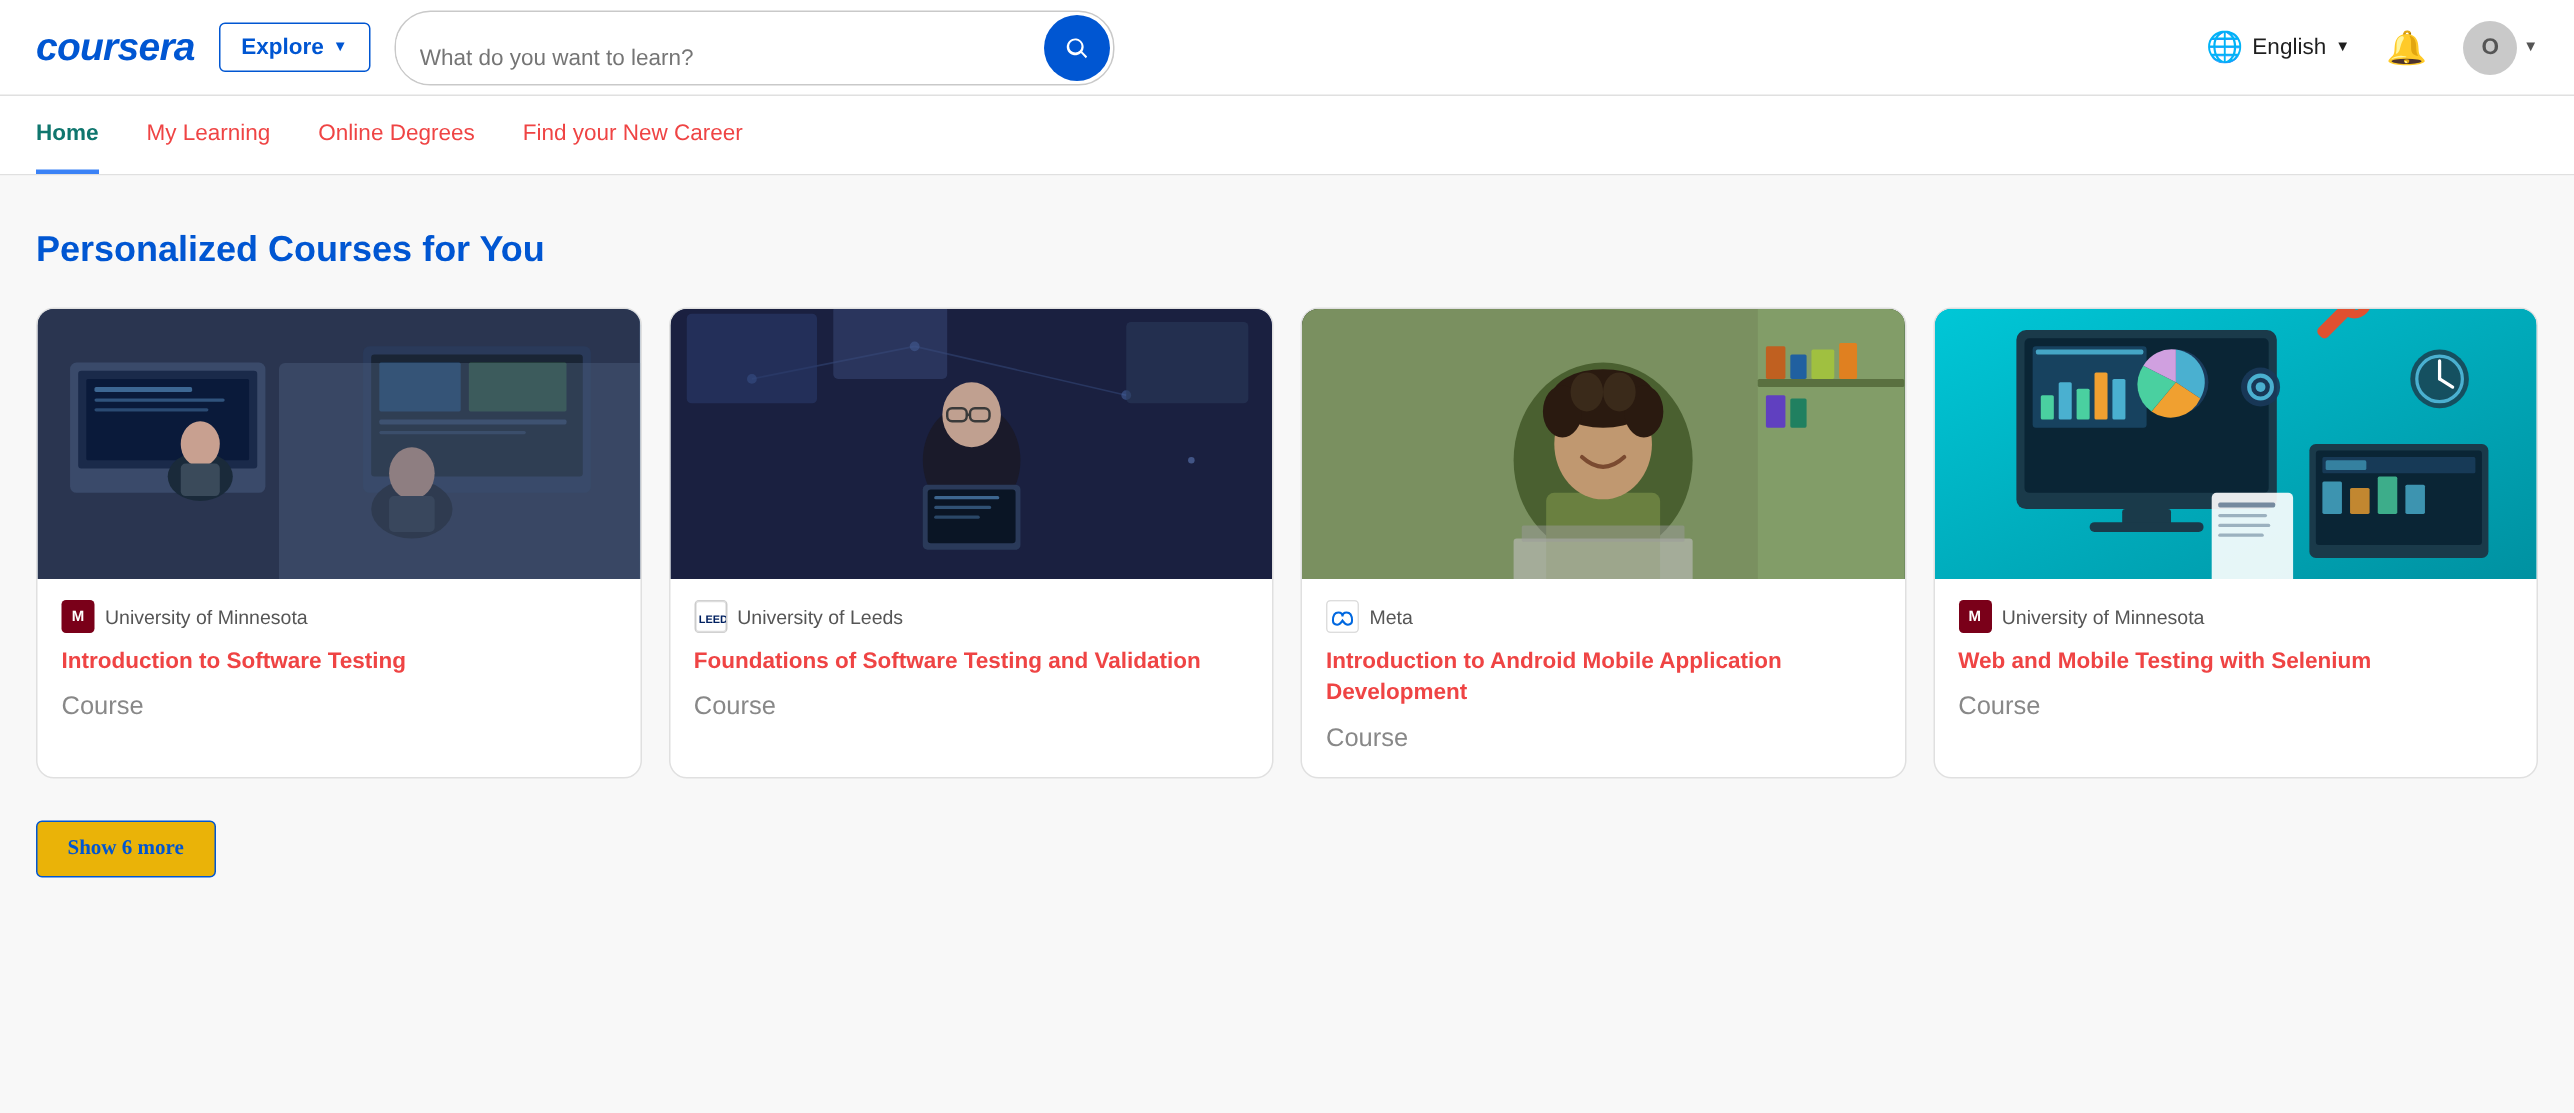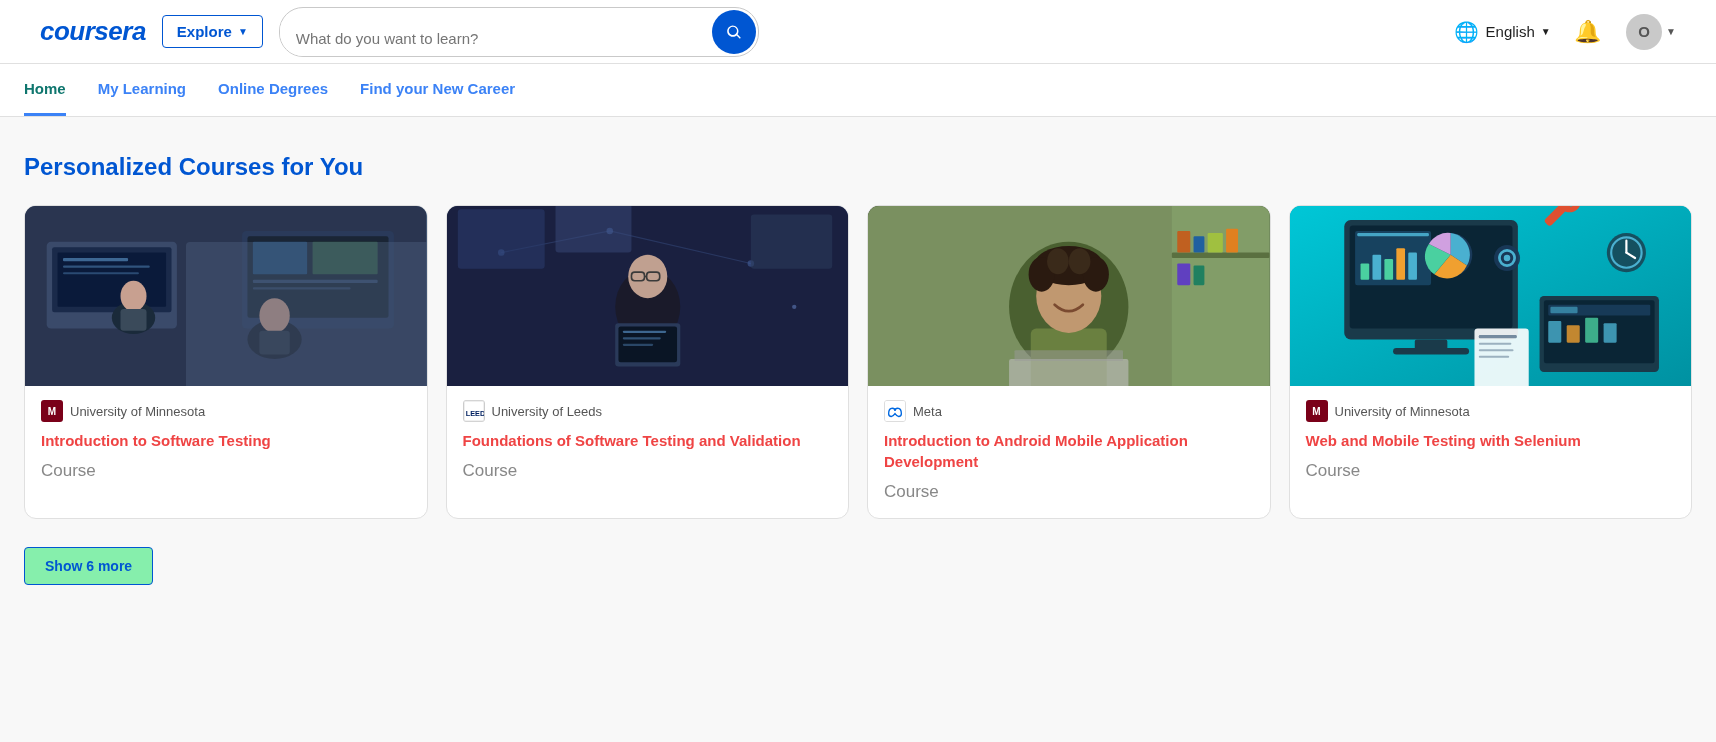--- a/index.html
+++ b/index.html
@@ -2,21 +2,21 @@
 <html><head>
   <meta charset="utf-8">
   <style>
     * { margin: 0; padding: 0; box-sizing: border-box; }
     body { font-family: 'Source Sans Pro', Arial, sans-serif; background: #fff; color: #1f1f1f; }
 
     
     .header {
       display: flex;
       align-items: center;
-      padding: 0 40px;
+      padding: 0 24px;
       height: 64px;
       border-bottom: 1px solid #e0e0e0;
       background: #fff;
       gap: 16px;
     }
     .logo-text {
       font-size: 26px;
       font-weight: 900;
       color: #0056d2;
       letter-spacing: -0.5px;
@@ -121,24 +121,24 @@
       display: flex;
       align-items: center;
       padding: 0 24px;
       border-bottom: 1px solid #e0e0e0;
       background: #fff;
       gap: 32px;
     }
     .nav-tab {
       padding: 16px 0;
       font-size: 15px;
-      color: #3b82f6;
+      color: #ef4444;
       cursor: pointer;
       border-bottom: 3px solid transparent;
-      font-weight: 700;
+      font-weight: 400;
       text-decoration: none;
     }
     .nav-tab.active {
       color: #0f766e;
       font-weight: 600;
       border-bottom: 3px solid #3b82f6;
     }
 
     
     .main-content {
@@ -262,26 +262,27 @@
     .course-type {
       font-size: 17px;
       color: #888;
       margin-top: auto;
     }
 
     
     .show-more-btn {
       border: 1.5px solid #0056d2;
       color: #0056d2;
-      background: #86efac;
+      background: #eab308;
       border-radius: 4px;
       padding: 10px 20px;
       font-size: 14px;
       font-weight: 600;
       cursor: pointer;
+      font-family: Liberation Serif, serif;
     }
   </style>
 </head>
 <body>
 
 <header class="header">
   <div class="logo-text">coursera</div>
 
   <button class="explore-btn">
     <span>Explore</span>

